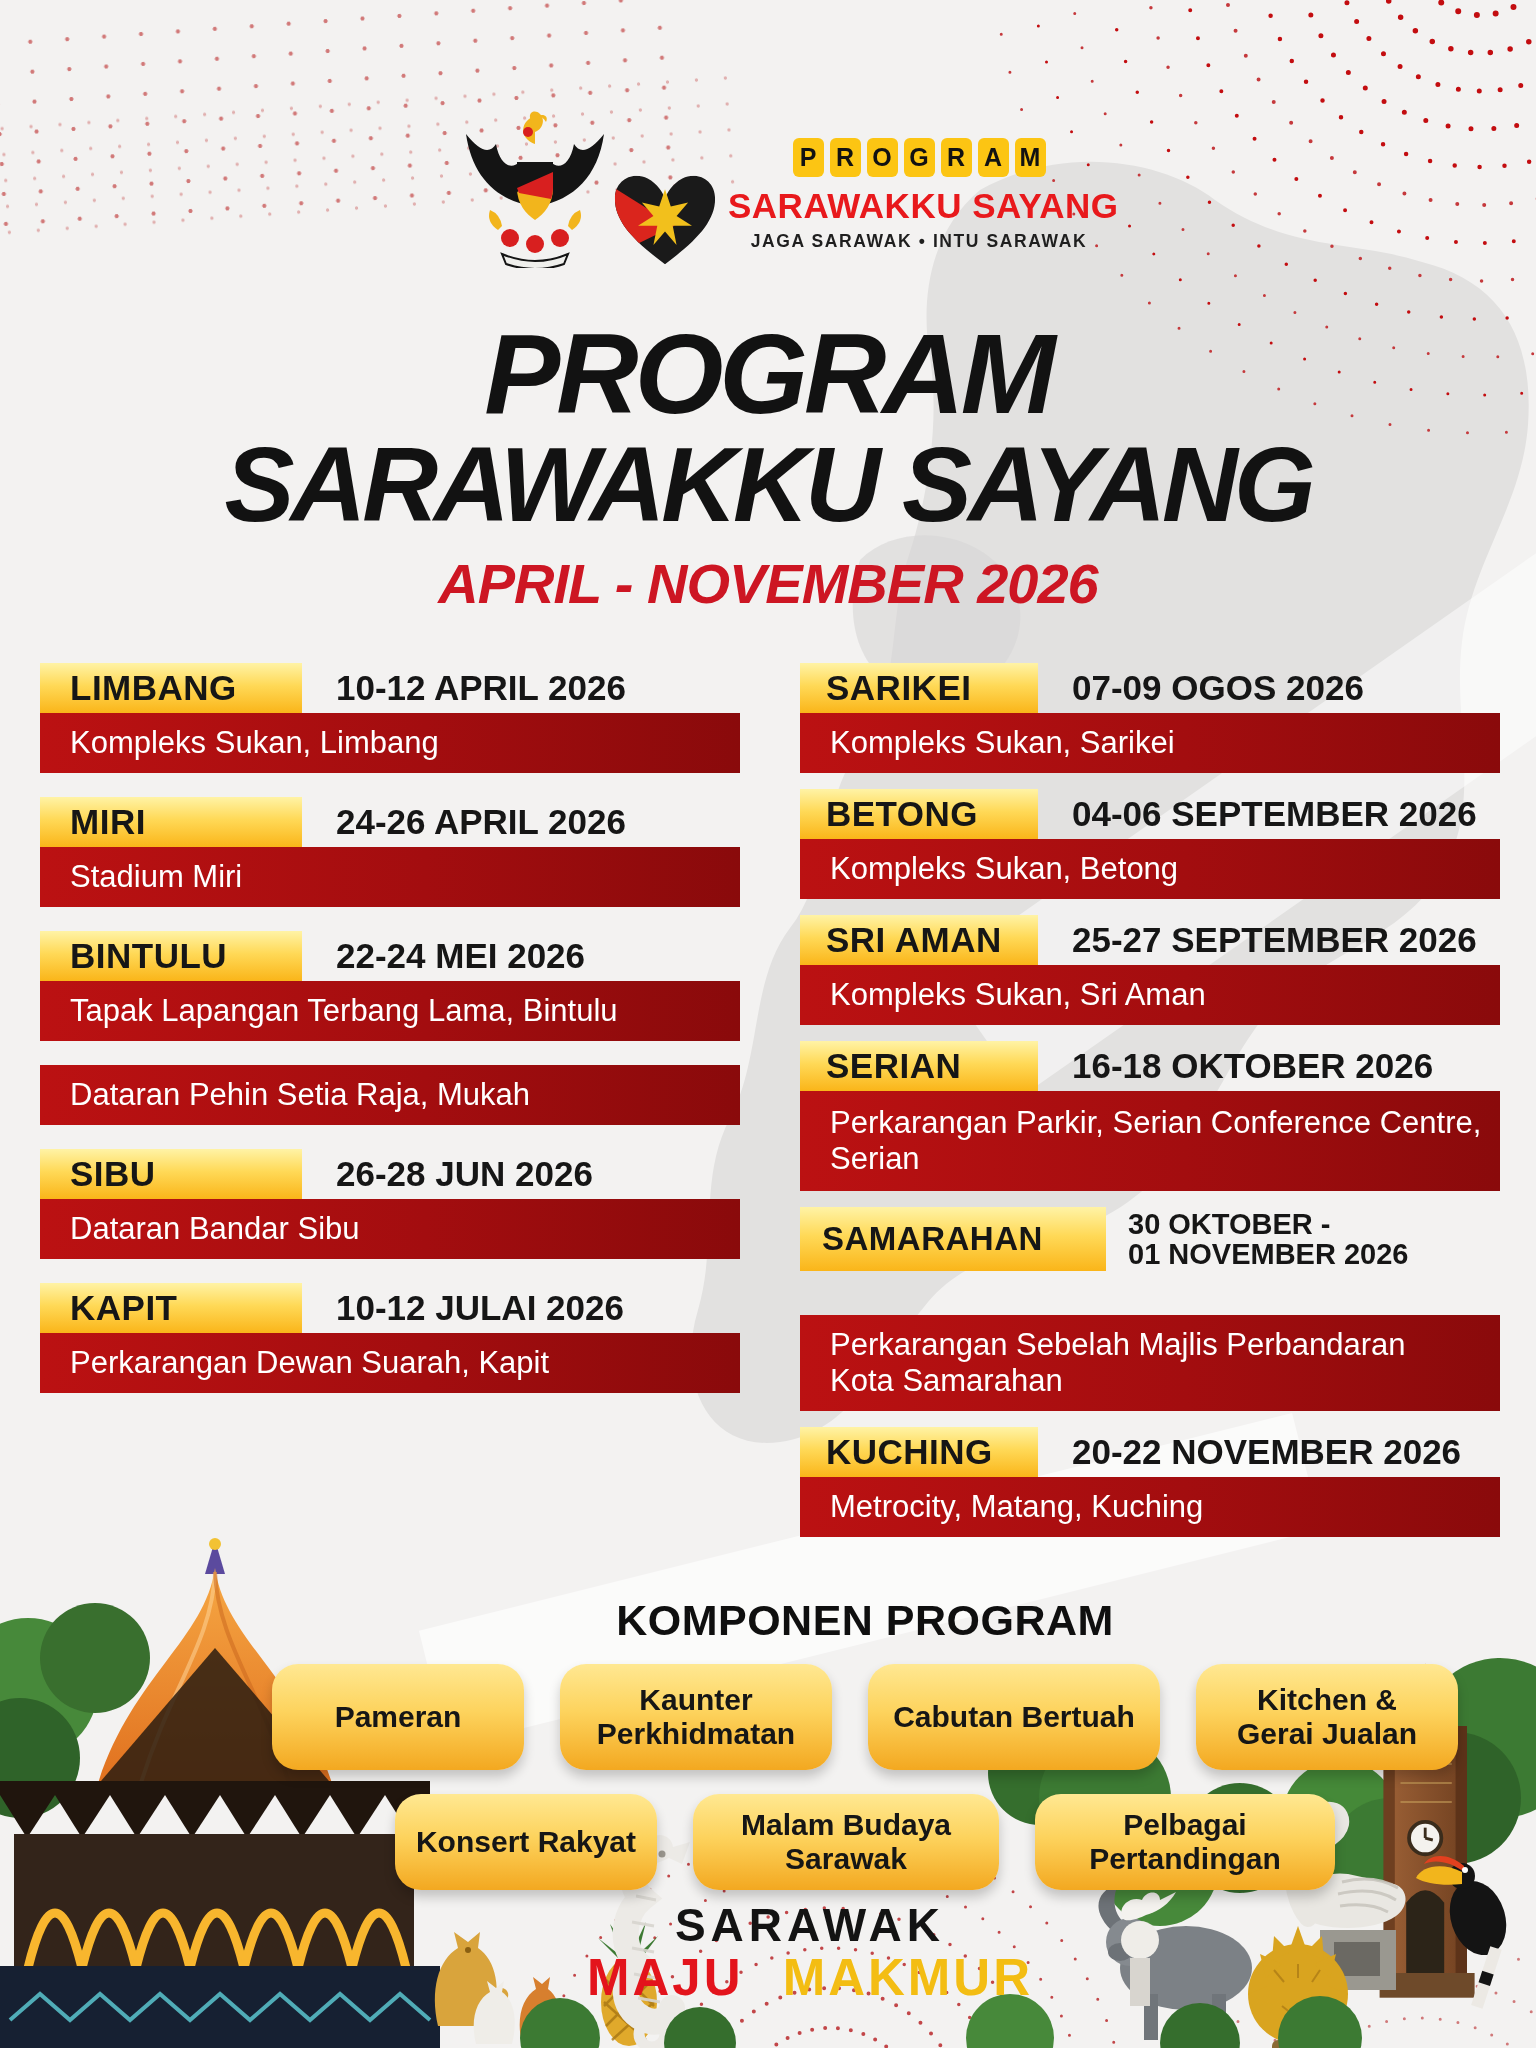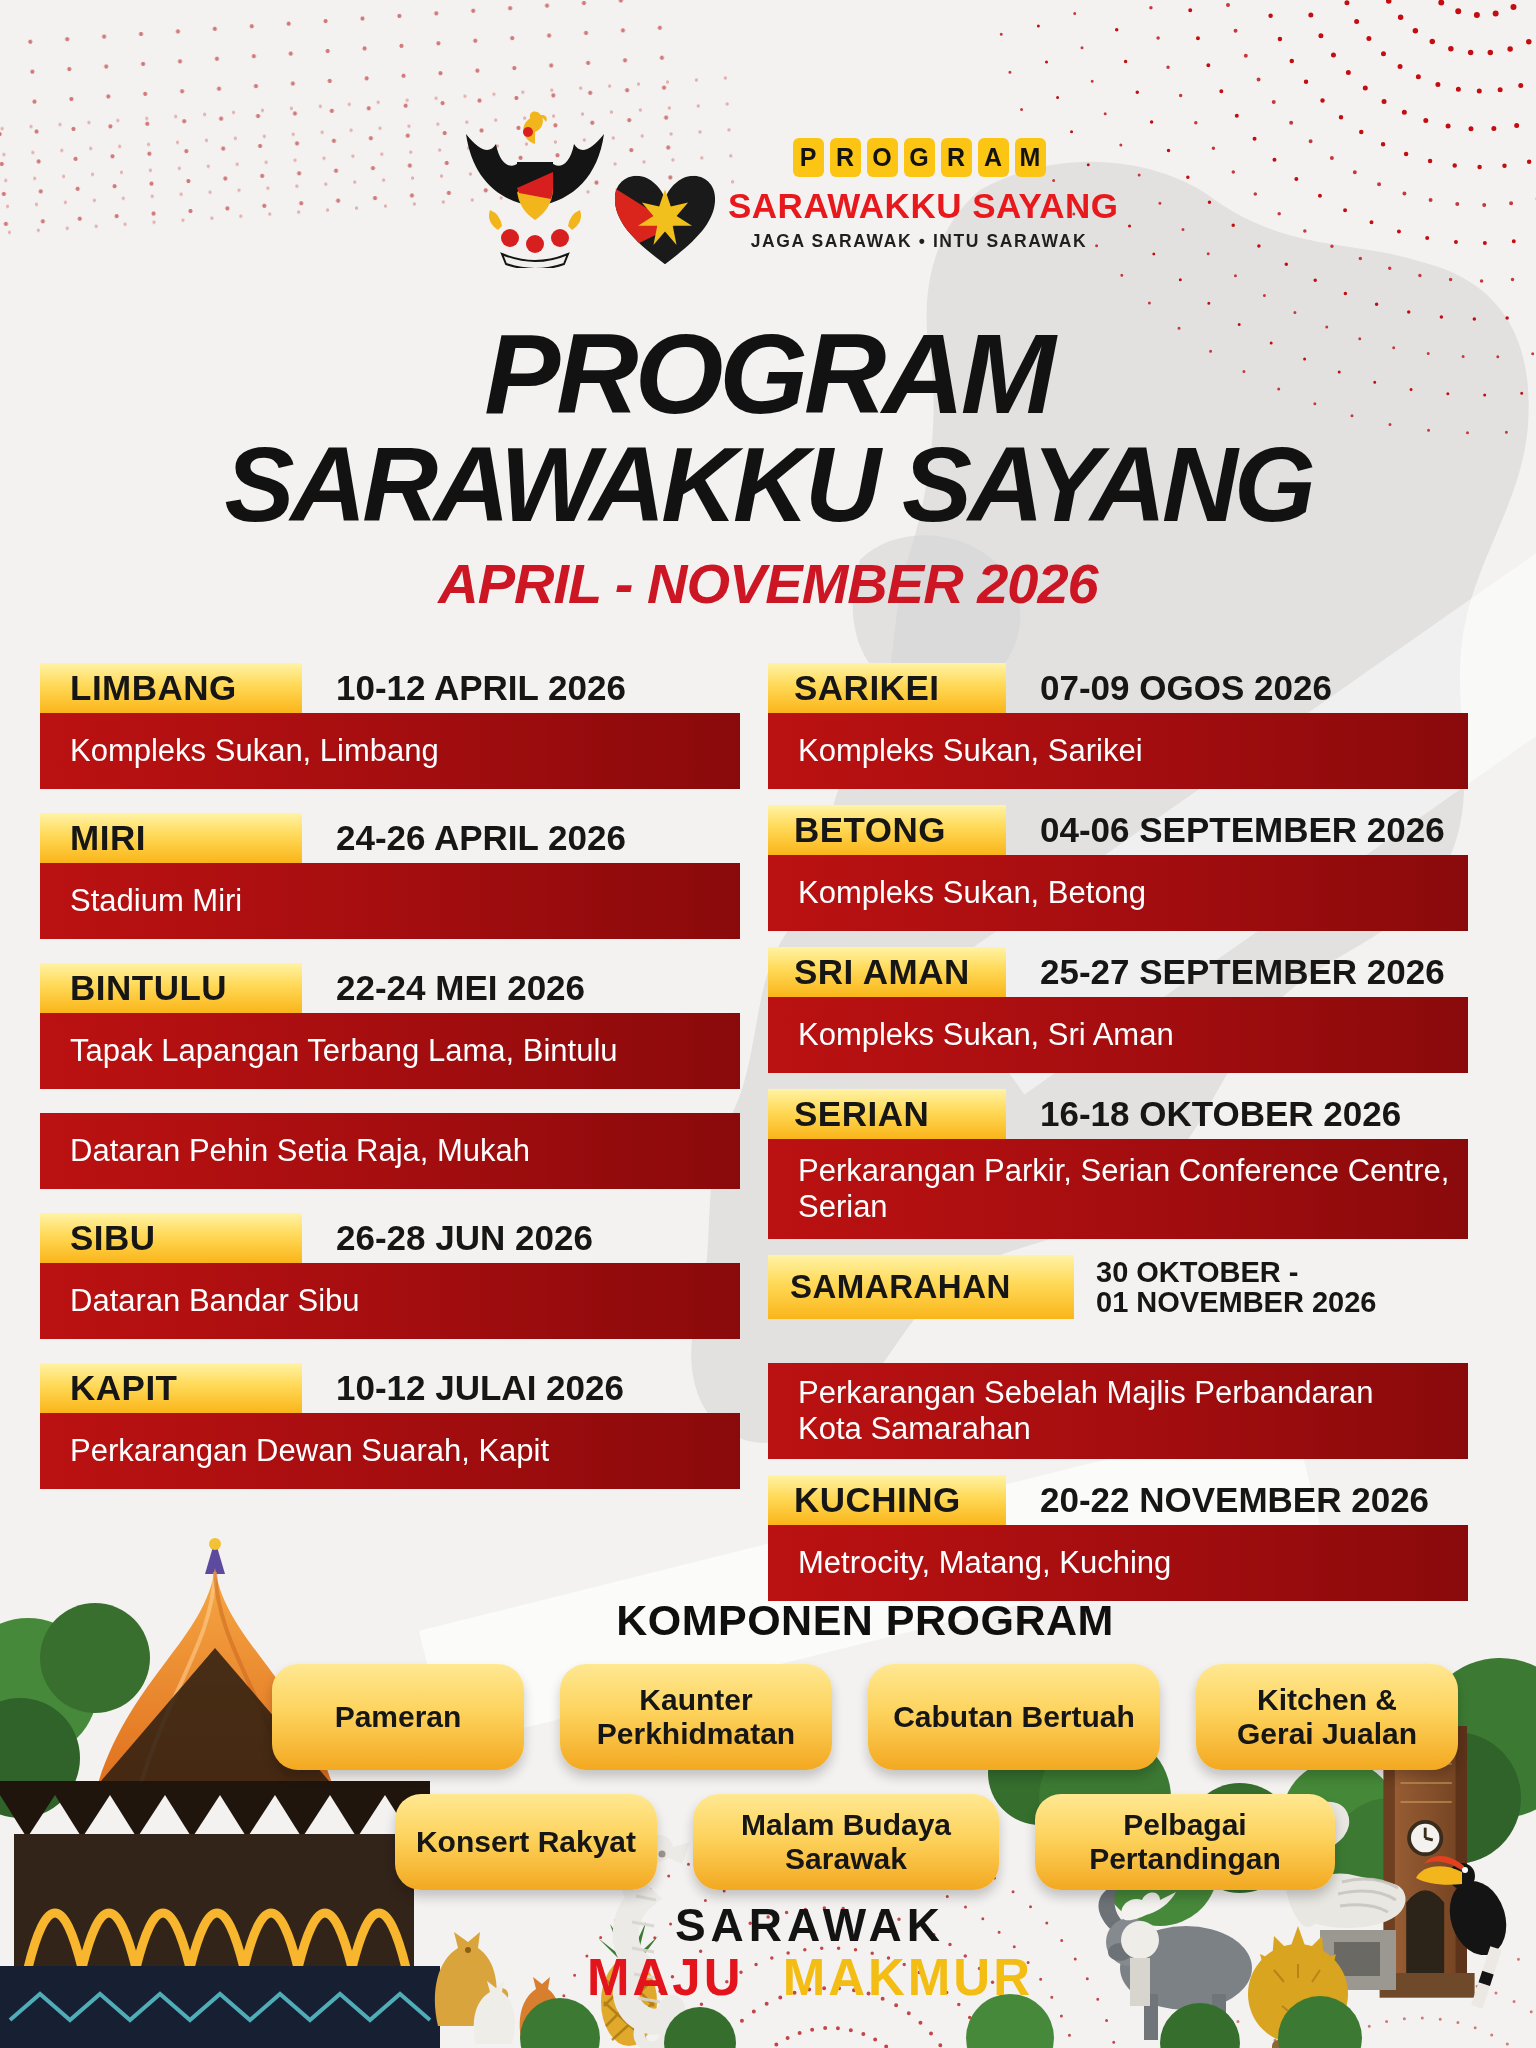--- a/index.html
+++ b/index.html
@@ -28,32 +28,32 @@
          font-weight:bold;font-size:25px;display:flex;align-items:center;justify-content:center;}
   .ptitle{margin-top:9px;font-size:35px;font-weight:bold;color:#e8191c;letter-spacing:.5px;white-space:nowrap;}
   .ptag{margin-top:5px;font-size:17.5px;font-weight:bold;color:#1f1f1f;letter-spacing:1.6px;white-space:nowrap;}
   
   .title{position:absolute;left:0;top:318px;width:100%;text-align:center;z-index:3;
          font-style:italic;font-weight:bold;color:#121212;}
   .t1{font-size:114px;line-height:.98;letter-spacing:-4px;}
   .t2{font-size:105px;line-height:1.04;letter-spacing:-4px;}
   .tsub{margin-top:12px;font-size:56px;color:#cd1623;letter-spacing:-1px;}
   
-  .events{position:absolute;left:40px;top:663px;width:1460px;display:flex;gap:28px;z-index:3;}
+  .events{position:absolute;left:40px;top:663px;width:1460px;display:flex;gap:60px;z-index:3;}
   .col{width:700px;display:flex;flex-direction:column;gap:24px;}
   .col.right{gap:16px;}
   .card{display:flex;flex-direction:column;}
   .card-head{display:flex;height:50px;}
   .city{width:262px;background:linear-gradient(180deg,#fff3a6 0%,#ffd957 45%,#fab519 100%);
         display:flex;align-items:center;padding-left:30px;font-weight:bold;font-size:35px;color:#161616;
         letter-spacing:.5px;box-sizing:border-box;}
   .col.right .city{width:238px;padding-left:26px;}
   .date{flex:1;display:flex;align-items:center;padding-left:34px;font-weight:bold;font-size:35px;color:#161616;}
   .loc{background:linear-gradient(90deg,#bb1112 0%,#a30d0f 55%,#8a0a0b 100%);
-       color:#fff;font-size:31px;display:flex;align-items:center;padding-left:30px;height:76px;
+       color:#fff;font-size:31px;display:flex;align-items:center;padding-left:30px;height:60px;
        white-space:pre-line;line-height:1.15;}
   .card.tall .loc{height:100px;}
   .card.samarahan .card-head{height:64px;}
   .card.samarahan .city{width:306px;font-size:33px;padding-left:22px;}
   .card.samarahan .date{flex-direction:column;align-items:flex-start;justify-content:center;
        font-size:29px;line-height:1.04;padding-left:22px;}
   .card.samarahan .loc{height:96px;margin-top:44px;}
   
   .komp-title{position:absolute;left:190px;top:1596px;width:1350px;text-align:center;z-index:3;
       font-size:43px;font-weight:bold;color:#0f0f0f;letter-spacing:.5px;}

